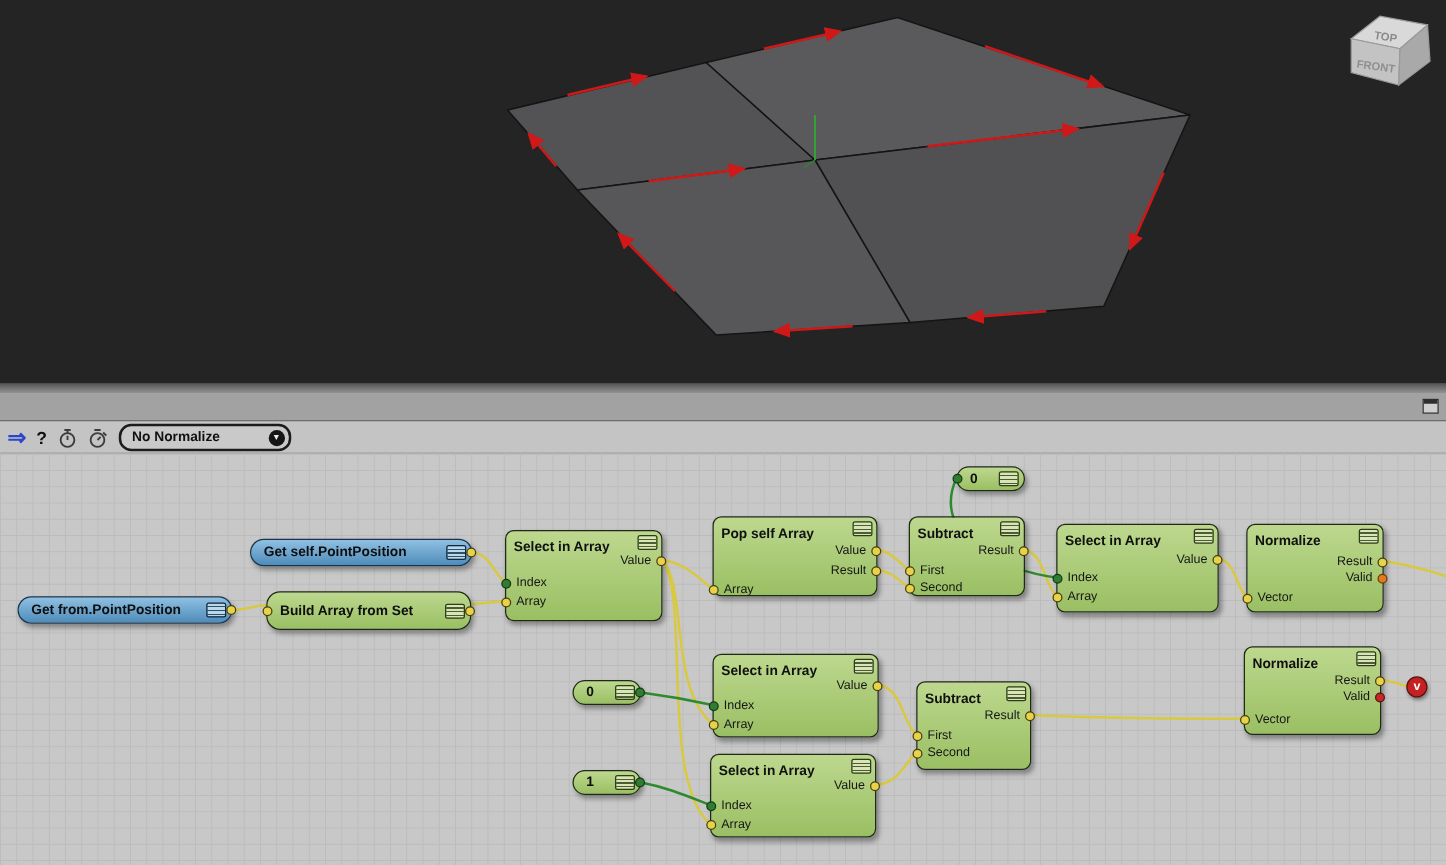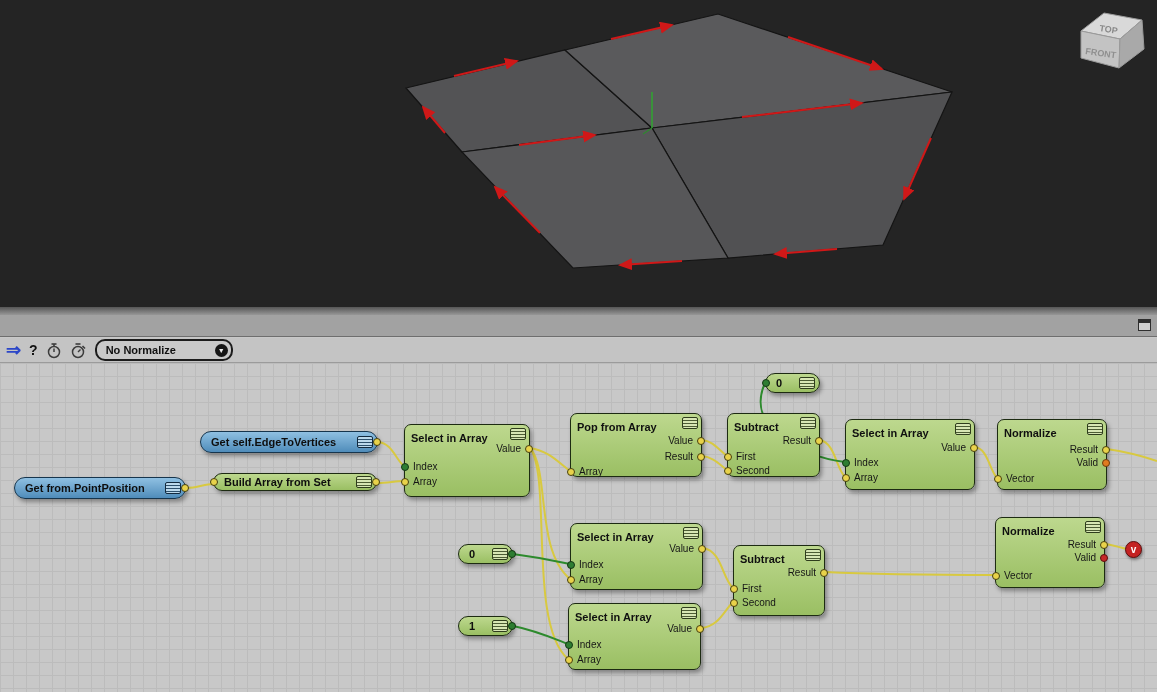--- a/index.html
+++ b/index.html
@@ -182,34 +182,34 @@
       <path d="M1105,544 C1113,545 1119,547 1126,549"></path>
     </g>
     <g fill="none" stroke="#2d8a2d" stroke-width="2">
       <path d="M765,383 C745,427 798,456 845,462"></path>
       <path d="M513,554 C536,557 552,560 570,564"></path>
       <path d="M513,626 C534,630 550,637 568,644"></path>
     </g>
   </svg>
 
   <div class="pill blue" style="left:200px;top:431px;width:178px;height:22px;">
-    <span>Get self.EdgeToVertices</span>
+    <span>Get self.PointPosition</span>
     <span class="spacer"></span>
     <span class="menu-icon"></span>
     <span class="dot yellow outp"></span>
   </div>
 
   <div class="pill blue" style="left:14px;top:477px;width:172px;height:22px;">
     <span>Get from.PointPosition</span>
     <span class="spacer"></span>
     <span class="menu-icon"></span>
     <span class="dot yellow outp"></span>
   </div>
 
-  <div class="pill green" style="left:213px;top:473px;width:164px;height:18px;text-align:right;">
+  <div class="pill green" style="left:213px;top:473px;width:164px;height:31px;text-align:right;">
     <span>Build Array from Set</span>
     <span class="spacer"></span>
     <span class="menu-icon"></span>
     <span class="dot yellow inp"></span>
     <span class="dot yellow outp"></span>
   </div>
 
   <div class="pill green" style="left:765px;top:373px;width:55px;height:20px;">
     <span>0</span>
     <span class="spacer"></span>
@@ -232,21 +232,21 @@
   </div>
 
   <div class="node" style="left:404px;top:424px;width:126px;height:73px;">
     <div class="node-header"><span class="node-title">Select in Array</span><span class="menu-icon"></span></div>
     <div class="port out" style="top:18px"><span>Value</span><span class="dot yellow"></span></div>
     <div class="port in" style="top:36px"><span>Index</span><span class="dot green"></span></div>
     <div class="port in" style="top:51px"><span>Array</span><span class="dot yellow"></span></div>
   </div>
 
   <div class="node" style="left:570px;top:413px;width:132px;height:64px;">
-    <div class="node-header"><span class="node-title">Pop from Array</span><span class="menu-icon"></span></div>
+    <div class="node-header"><span class="node-title">Pop self Array</span><span class="menu-icon"></span></div>
     <div class="port out" style="top:21px"><span>Value</span><span class="dot yellow"></span></div>
     <div class="port out" style="top:37px"><span>Result</span><span class="dot yellow"></span></div>
     <div class="port in" style="top:52px"><span>Array</span><span class="dot yellow"></span></div>
   </div>
 
   <div class="node" style="left:727px;top:413px;width:93px;height:64px;">
     <div class="node-header"><span class="node-title">Subtract</span><span class="menu-icon"></span></div>
     <div class="port out" style="top:21px"><span>Result</span><span class="dot yellow"></span></div>
     <div class="port in" style="top:37px"><span>First</span><span class="dot yellow"></span></div>
     <div class="port in" style="top:51px"><span>Second</span><span class="dot yellow"></span></div>

